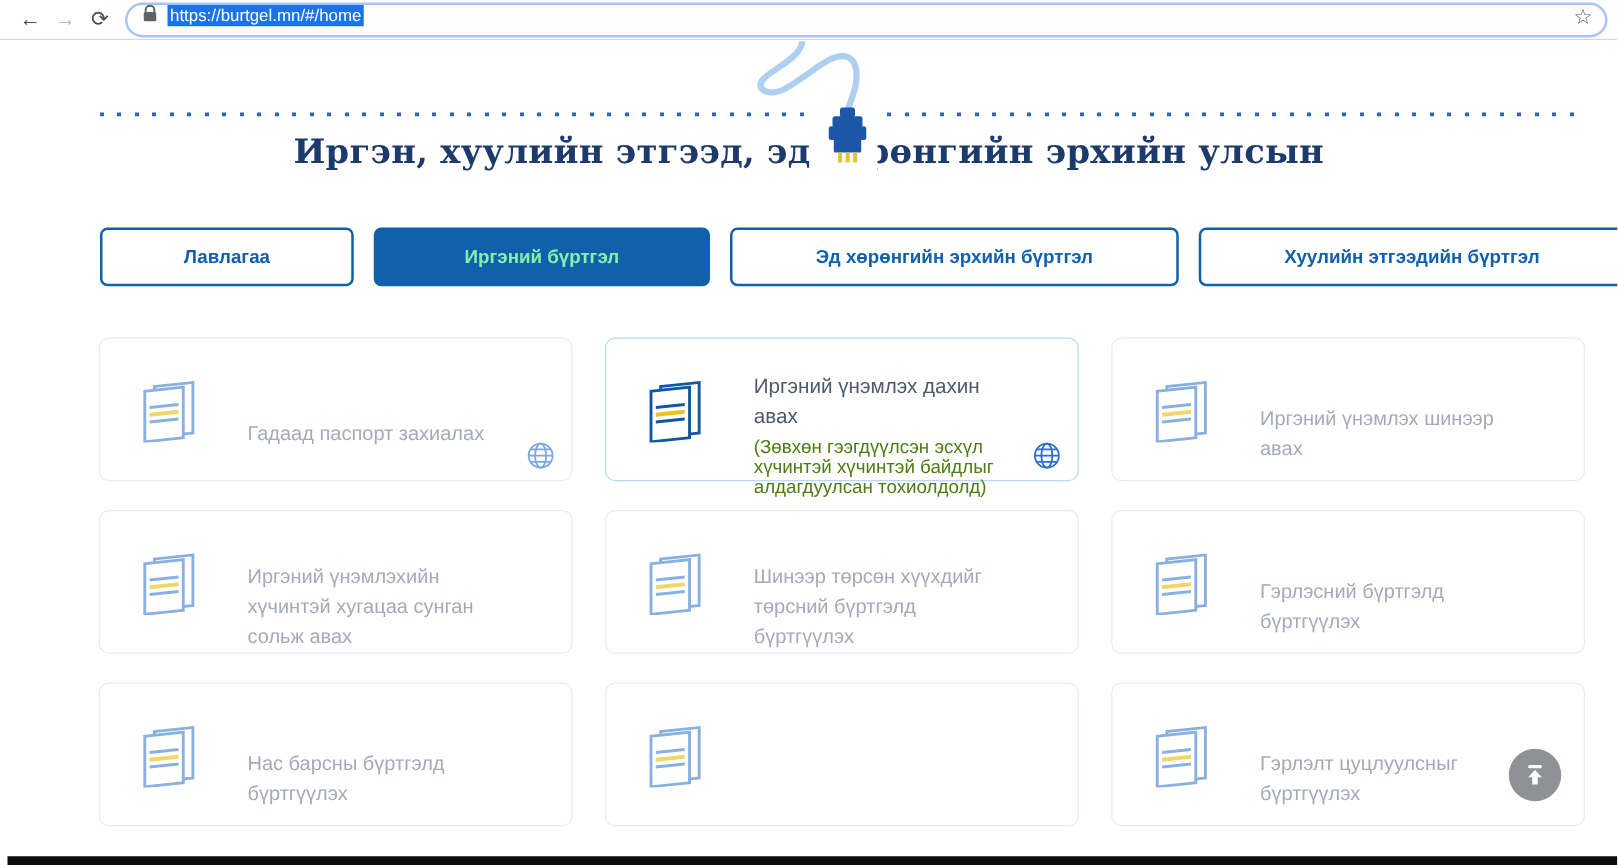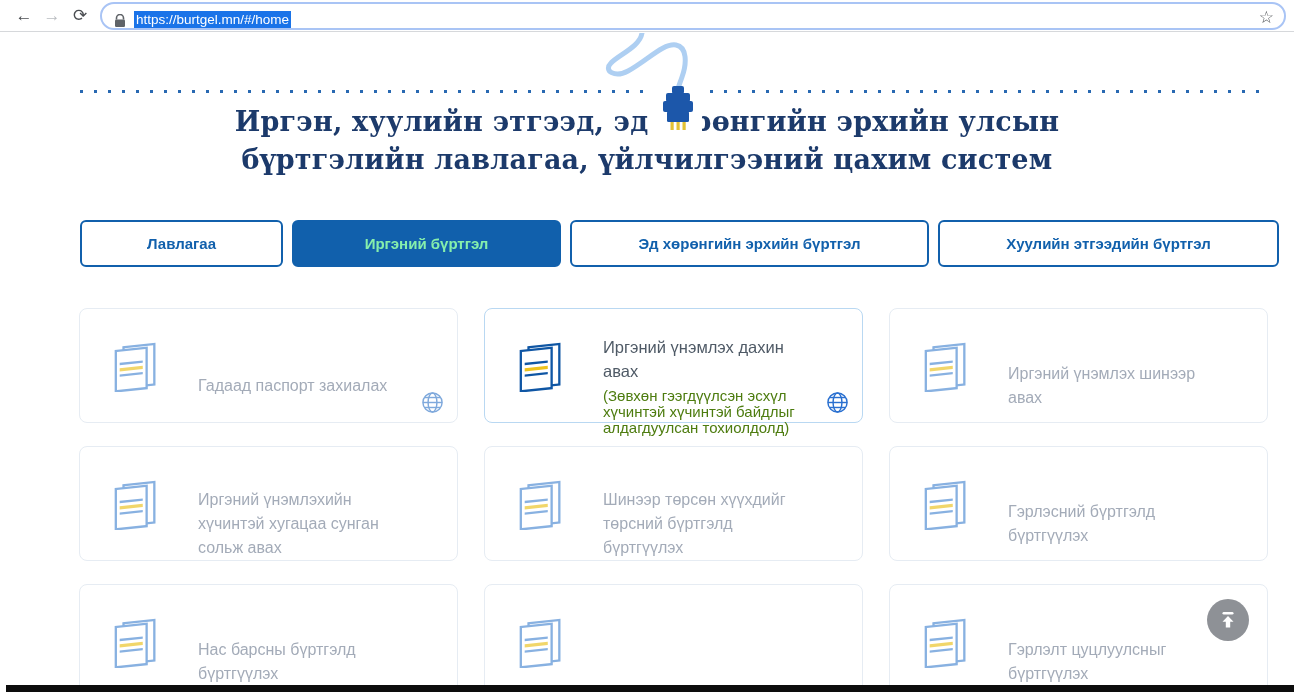--- a/index.html
+++ b/index.html
@@ -6,38 +6,38 @@
   .viewport{position:relative;width:1294px;height:692px;overflow:hidden;background:#fff;
             font-family:"Liberation Sans","DejaVu Sans",sans-serif;}
 
   
   .chrome{position:absolute;top:0;left:0;right:0;height:32px;background:#fff;
           border-bottom:1px solid #d6d8db;display:flex;align-items:center;padding-left:10px;box-sizing:border-box;}
   .nav-btn{width:28px;height:28px;display:flex;align-items:center;justify-content:center;
            font-size:17px;color:#4a4d51;cursor:pointer;user-select:none;}
   .nav-btn.disabled{color:#b9bcc0;}
   .omnibox{flex:1;height:24px;margin:0 8px 0 6px;border:2px solid #a9c4f5;border-radius:14px;
-           display:flex;align-items:flex-end;padding:0 10px 0 12px;background:#fff;}
+           display:flex;align-items:flex-start;padding:0 10px 0 12px;background:#fff;}
   .lock{flex:none;margin-right:8px;display:flex;}
   .url-sel{font-size:13.5px;background:#1a73e8;color:#fff;padding:1px 2px;white-space:nowrap;}
   .omni-spacer{flex:1;}
   .star{font-size:17px;color:#55585c;cursor:pointer;}
 
   
   .dotted{position:absolute;top:90px;left:80px;width:1182px;height:3px;
           background:repeating-linear-gradient(90deg,#2969b2 0 3px,transparent 3px 14px);}
   .cord{position:absolute;top:33px;left:590px;width:180px;height:115px;pointer-events:none;}
 
   
   .hero{padding-top:103px;text-align:center;}
   .hero h1{margin:0;font-family:"DejaVu Serif","Liberation Serif",serif;font-weight:700;
            font-size:27px;line-height:38px;color:#1c3a6b;letter-spacing:.2px;}
 
   
-  .tabs{display:flex;gap:9px;margin:41px 27px 0 80px;}
+  .tabs{display:flex;gap:16px;margin:41px 27px 0 80px;}
   .tab{box-sizing:border-box;height:47px;border:2px solid #1160ac;border-radius:6px;background:#fff;
        color:#1160ac;font-weight:700;font-size:15px;display:flex;align-items:center;justify-content:center;
        cursor:pointer;flex:none;}
   .tab.active{background:#1160ac;color:#86efac;}
 
   
   .grid{display:grid;grid-template-columns:repeat(3,1fr);gap:23px 26px;margin:41px 26px 0 79px;}
   .card{position:relative;box-sizing:border-box;height:115px;background:#fff;border:1px solid #e6ecf3;
         border-radius:8px;display:flex;align-items:center;padding:0 46px 0 30px;cursor:pointer;}
   .card--hl{border-color:#b9d8f2;}
@@ -94,21 +94,20 @@
     <rect x="73" y="68" width="30" height="11" rx="2" fill="#1c57aa"></rect>
     <rect x="77" y="78" width="22" height="11" rx="1.5" fill="#1c57aa"></rect>
     <rect x="80.5" y="89" width="3.2" height="8" fill="#e3c234"></rect>
     <rect x="86.5" y="89" width="3.2" height="8" fill="#e3c234"></rect>
     <rect x="92.5" y="89" width="3.2" height="8" fill="#e3c234"></rect>
   </svg>
 
   <div class="hero">
     <h1>
       <span>Иргэн, хуулийн этгээд, эд хөрөнгийн эрхийн улсын</span><br>
-      <span>бүртгэлийн лавлагаа, үйлчилгээний цахим систем</span>
     </h1>
   </div>
 
   <div class="tabs">
       <div class="tab" style="flex-basis: 203px;">
         <span>Лавлагаа</span>
       </div>
       <div class="tab active" style="flex-basis: 269px;">
         <span>Иргэний бүртгэл</span>
       </div>

